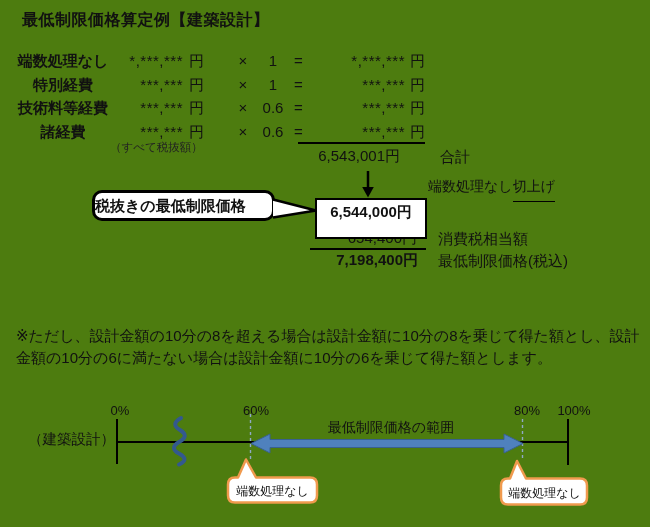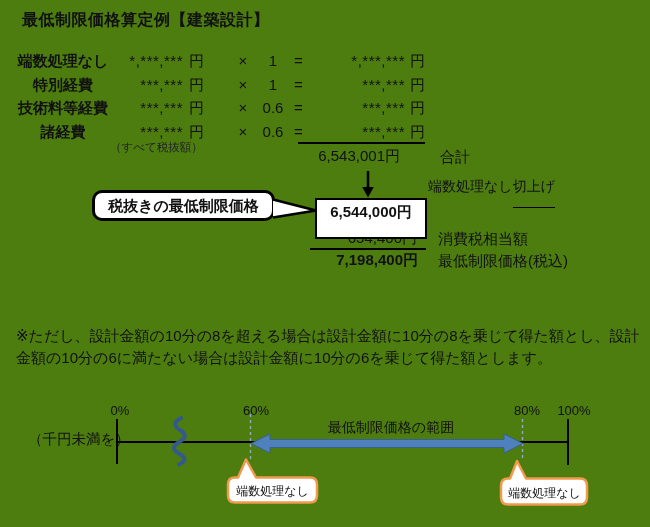--- a/index.html
+++ b/index.html
@@ -23,26 +23,26 @@
   .c-ramt  { position:absolute; left:316px; width:89px; text-align:right; letter-spacing:0.5px; }
   .c-yen2  { position:absolute; left:410px; }
 
   .tax-note { left:110px; top:140px; font-size:11.5px; color:#222; }
 
   .sumline  { left:298px; top:142px; width:127px; border-top:2px solid #000; height:0; }
   .subtotal-val { left:300px; top:147px; width:100px; text-align:right; font-size:15px; }
   .subtotal-lab { left:440px; top:148px; font-size:15px; }
 
   .round-note { left:428px; top:178px; font-size:14px; }
-  .u { border-bottom:1.5px solid #000; padding-bottom:13px; }
+  .u { border-bottom:1.5px solid #000; padding-bottom:7px; }
 
   .callout-bubble {
     left:92px; top:190px; width:183px; height:31px; background:#fff;
     border:3px solid #000; border-radius:10px; z-index:1;
-    font-size:15px; font-weight:bold; text-align:center; line-height:26px;
+    font-size:15px; font-weight:bold; text-align:left; line-height:26px;
   }
   .rounded-box {
     left:315px; top:198px; width:112px; height:41px; background:#fff;
     border:2px solid #000; z-index:6;
     font-size:15px; font-weight:bold; text-align:center; line-height:23px;
   }
 
   .tax-val  { left:317px; top:229px; width:100px; text-align:right; font-size:15px; }
   .tax-lab  { left:438px; top:230px; font-size:15px; }
   .totline  { left:310px; top:248px; width:116px; border-top:2px solid #000; height:0; }
@@ -128,21 +128,21 @@
   <div class="abs tax-lab">消費税相当額</div>
   <div class="abs totline"></div>
   <div class="abs total-val">7,198,400円</div>
   <div class="abs total-lab">最低制限価格(税込)</div>
 
   <div class="abs note">
     <div>※ただし、設計金額の10分の8を超える場合は設計金額に10分の8を乗じて得た額とし、設計</div>
     <div>金額の10分の6に満たない場合は設計金額に10分の6を乗じて得た額とします。</div>
   </div>
 
-  <div class="abs axis-label">（千円未満を）</div>
+  <div class="abs axis-label">（建築設計）</div>
   <div class="tick-lab t0">0%</div>
   <div class="tick-lab t60">60%</div>
   <div class="tick-lab t80">80%</div>
   <div class="tick-lab t100">100%</div>
   <div class="abs range-label">最低制限価格の範囲</div>
   <div class="co-text co-left">端数処理なし</div>
   <div class="co-text co-right">端数処理なし</div>
 
   <svg class="overlay" width="650" height="527" viewBox="0 0 650 527">
 

